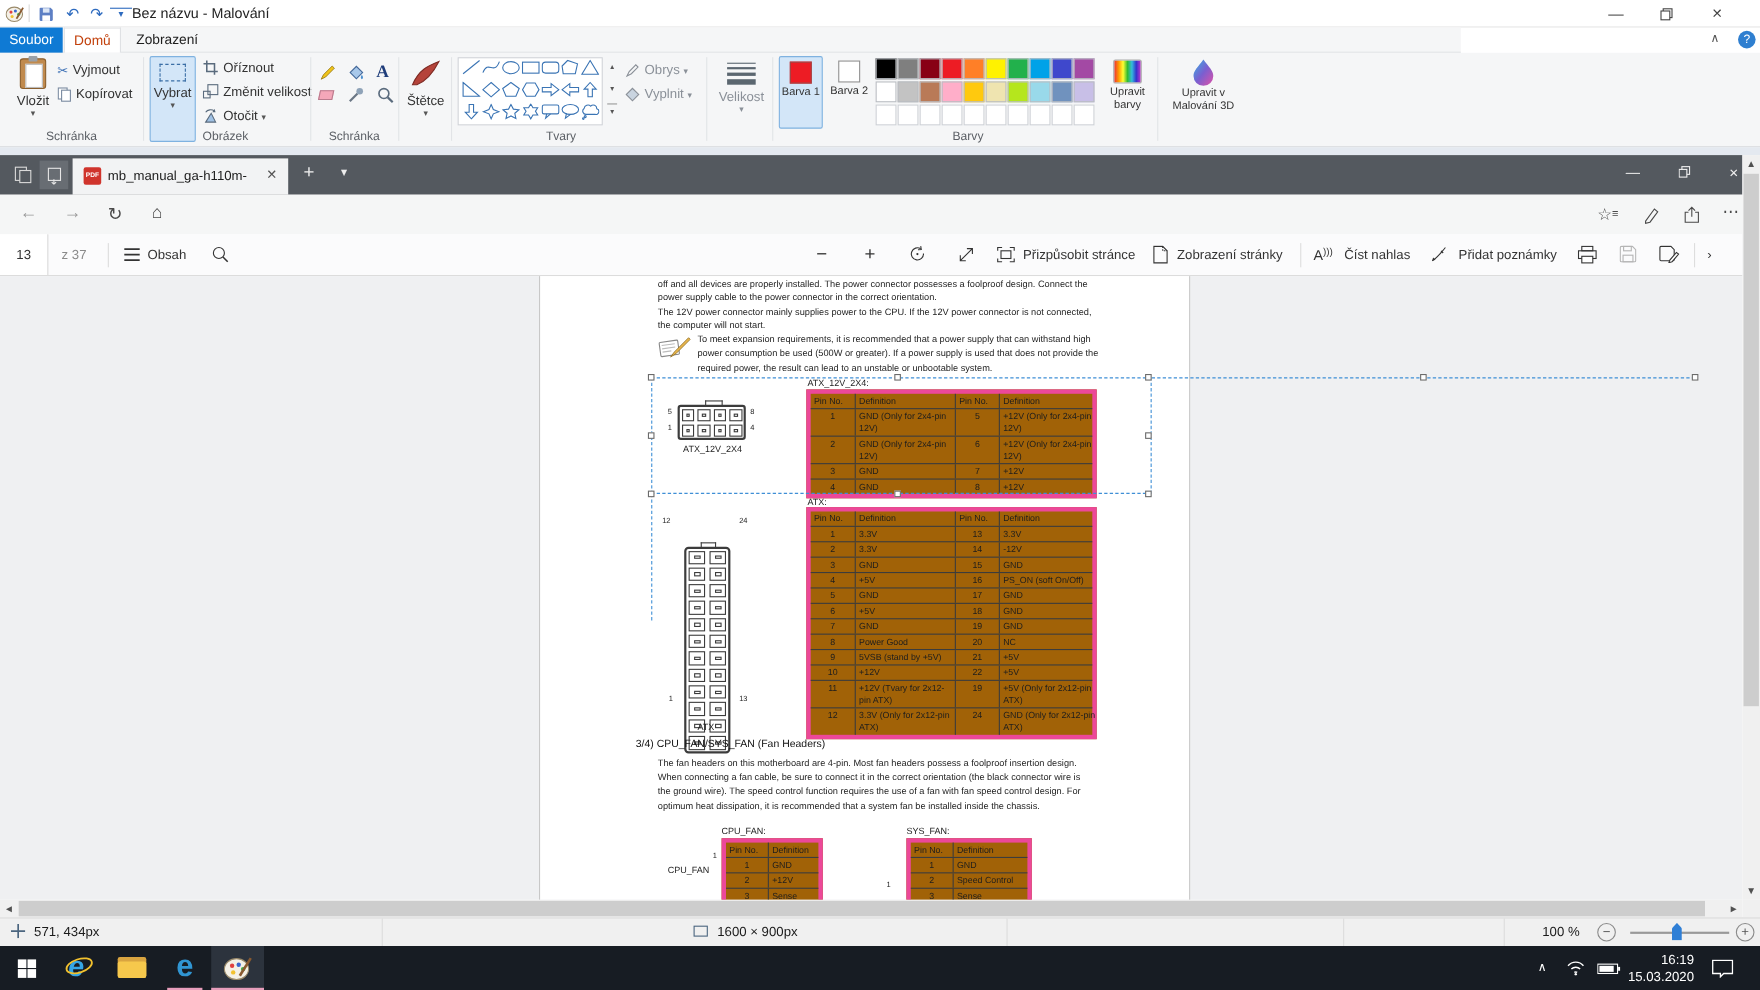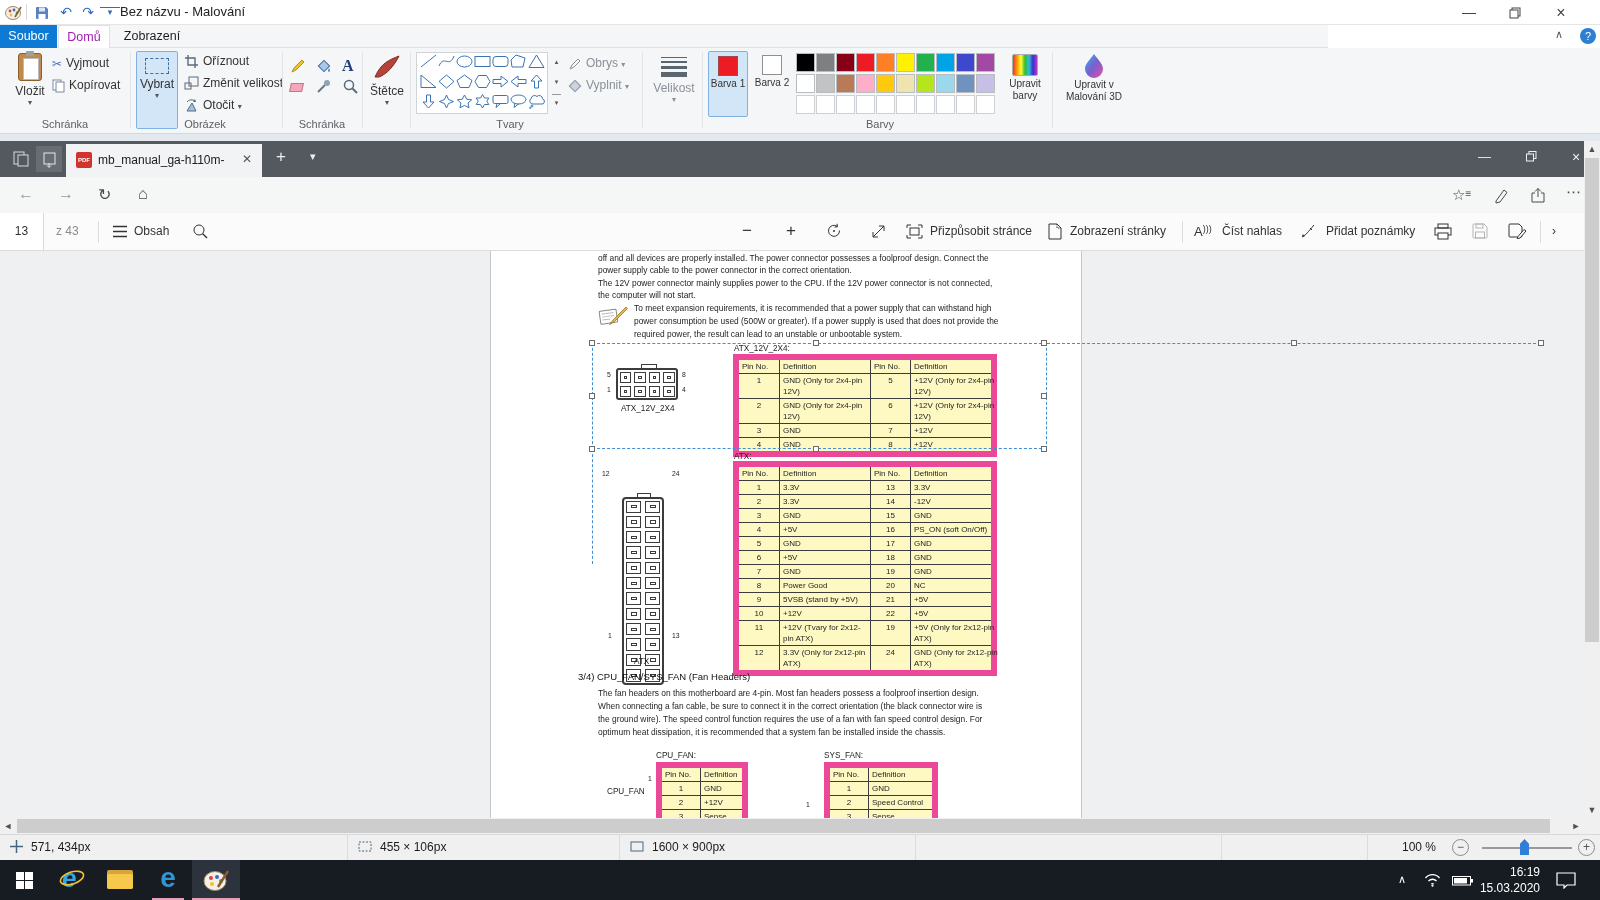--- a/index.html
+++ b/index.html
@@ -11,21 +11,21 @@
 
 #titlebar{left:0;top:0;width:1600px;height:25px;background:#fff;border-bottom:1px solid #e6e6e6}
 #titlebar .title{left:120px;top:4px;font-size:13px;color:#222}
 .qat-btn{top:3px;width:20px;height:19px;text-align:center;font-size:14px;color:#2e6bbf;line-height:19px;cursor:default}
 .qat-sep{top:4px;width:1px;height:16px;background:#d9d9d9}
 .winbtn{top:0;width:34px;height:25px;text-align:center;line-height:25px;font-size:14px;color:#444}
 
 #tabrow{left:0;top:25px;width:1328px;height:23px;background:#f5f6f7;border-bottom:1px solid #dfe1e4}
 .rtab{top:0;height:23px;line-height:23px;font-size:12.5px;text-align:center}
 .rtab.file{left:0;width:57px;background:#0f7ad4;color:#fff}
-.rtab.active{left:58px;width:52px;background:#fff;border:1px solid #dfe1e4;border-bottom:none;color:#a21caf}
+.rtab.active{left:58px;width:52px;background:#fff;border:1px solid #dfe1e4;border-bottom:none;color:#c2410c}
 .rtab.plain{left:112px;width:80px;color:#1e1e1e}
 
 #ribbon{left:0;top:48px;width:1600px;height:86px;background:#f5f6f7;border-bottom:1px solid #d5d8db}
 .gsep{top:4px;width:1px;height:76px;background:#e2e4e7}
 .glabel{bottom:3px;font-size:11px;color:#5c6066;text-align:center}
 .bigbtn{top:3px;width:44px;height:78px;text-align:center;font-size:12px;color:#333}
 .bigbtn .lbl{margin-top:3px}
 .bigbtn .dd{font-size:8px;color:#555}
 .smallrow{height:18px;font-size:12px;color:#333;white-space:nowrap}
 .smallrow .ic{display:inline-block;vertical-align:middle;margin-right:4px}
@@ -63,21 +63,21 @@
 .pdfico{left:10px;top:8px;width:16px;height:16px;background:#d0342c;border-radius:2px;color:#fff;font-size:6px;font-weight:bold;text-align:center;line-height:16px}
 #etoolbar{left:0;top:36px;width:1600px;height:36px;background:#f5f6f6}
 .eico{color:#4a4a4a;font-size:16px}
 #addrbar{left:180px;top:41px;width:1252px;height:26px;background:#fff;border:1px solid #e3e3e3;font-size:12.5px;color:#3a3a3a;line-height:24px}
 #pdfbar{left:0;top:72px;width:1600px;height:38px;background:#fbfbfc;border-bottom:1px solid #dcdcdc;font-size:12px;color:#333}
 .pbsep{top:8px;width:1px;height:22px;background:#ddd}
 .pblbl{top:11px;white-space:nowrap}
 #pdfcontent{left:0;top:110px;width:1600px;height:790px;background:#eff0f2}
 #page{left:490px;top:0;width:592px;height:790px;background:#fff;border-left:1px solid #c8c8c8;border-right:1px solid #c8c8c8}
 .ptext{font-size:8.4px;line-height:12.4px;color:#1d1d1d;white-space:nowrap}
-.ptable{border:6px solid #ec4899;font-size:8px;color:#1d1d1d;background:#fef9c3}
+.ptable{border:4px solid #ec4899;font-size:8px;color:#1d1d1d;background:#a16207}
 .trow{display:flex;border-top:1px solid #3c3c3c}
 .trow:first-child{border-top:none}
 .trow .c{padding:1px 3px;line-height:11px;border-left:1px solid #3c3c3c;min-height:12px}
 .trow .c:first-child{border-left:none}
 .cp{width:40px;text-align:center;flex:none}
 .cd{width:91px;flex:none}
 .fp{width:38px;text-align:center;flex:none}
 .fd{flex:1}
 .conn-lbl{font-size:8.2px;color:#1d1d1d}
 .pinnum{font-size:6.8px;color:#1d1d1d}
@@ -455,21 +455,21 @@
       <span class="ab" style="left:1530px;top:10px">
           <svg width="17" height="17">
             <path d="M5,6 H2 v9 h12 v-9 h-3 M8,10 V1.5 M5,4.5 l3,-3 3,3" fill="none" stroke="#4a4a4a"></path>
           </svg>
         </span>
       <span class="ab" style="left:1566px;top:6px;font-size:15px;color:#4a4a4a">⋯</span>
     </div>
 
     <div class="ab" id="pdfbar">
       <span class="ab" style="left:0;top:0;width:44px;height:37px;background:#fff;border-right:1px solid #d9d9d9;text-align:center;line-height:37px">13</span>
-      <span class="ab pblbl" style="left:56px;color:#8a8a8a">z 43</span>
+      <span class="ab pblbl" style="left:56px;color:#8a8a8a">z 37</span>
       <span class="ab pbsep" style="left:98px"></span>
       <span class="ab" style="left:112px;top:12px">
           <svg width="16" height="13">
             <path d="M1,1.5 h14 M1,6.5 h14 M1,11.5 h14" stroke="#333" stroke-width="1.6"></path>
           </svg>
         </span>
       <span class="ab pblbl" style="left:134px">Obsah</span>
       <span class="ab" style="left:192px;top:10px">
           <svg width="17" height="17">
             <circle cx="7" cy="7" r="5" fill="none" stroke="#333"></circle>
@@ -810,25 +810,20 @@
   <span class="ab sarrow" style="right:0;width:16px">►</span>
 </div>
 <div class="ab" id="corner"></div>
 
 <div class="ab" id="statusbar">
   <div class="ab stseg" style="left:0;width:348px">
     <span class="sticon"><svg width="13" height="13">
           <path d="M6.5,0 V13 M0,6.5 H13" stroke="#4b657f" stroke-width="1.5"></path>
         </svg></span><span>571, 434px</span>
   </div>
-  <div class="ab stseg" style="left:348px;width:272px">
-    <span class="sticon"><svg width="14" height="11">
-          <rect x="1" y="1" width="12" height="9" fill="none" stroke="#4b657f" stroke-dasharray="2 1.5"></rect>
-        </svg></span><span>455 × 106px</span>
-  </div>
   <div class="ab stseg" style="left:620px;width:296px">
     <span class="sticon"><svg width="14" height="11">
           <rect x="1" y="1" width="12" height="9" fill="none" stroke="#4b657f"></rect>
         </svg></span><span>1600 × 900px</span>
   </div>
   <div class="ab stseg" style="left:916px;width:306px"></div>
   <div class="ab stseg" style="left:1222px;width:146px"></div>
   <span class="ab" style="left:1402px;top:5px">100 %</span>
   <span class="ab" style="left:1452px;top:4px;width:17px;height:17px;border:1px solid #8a8a8a;border-radius:50%;text-align:center;line-height:14px;color:#555">−</span>
   <div class="ab" style="left:1482px;top:12px;width:90px;height:2px;background:#999"></div>

